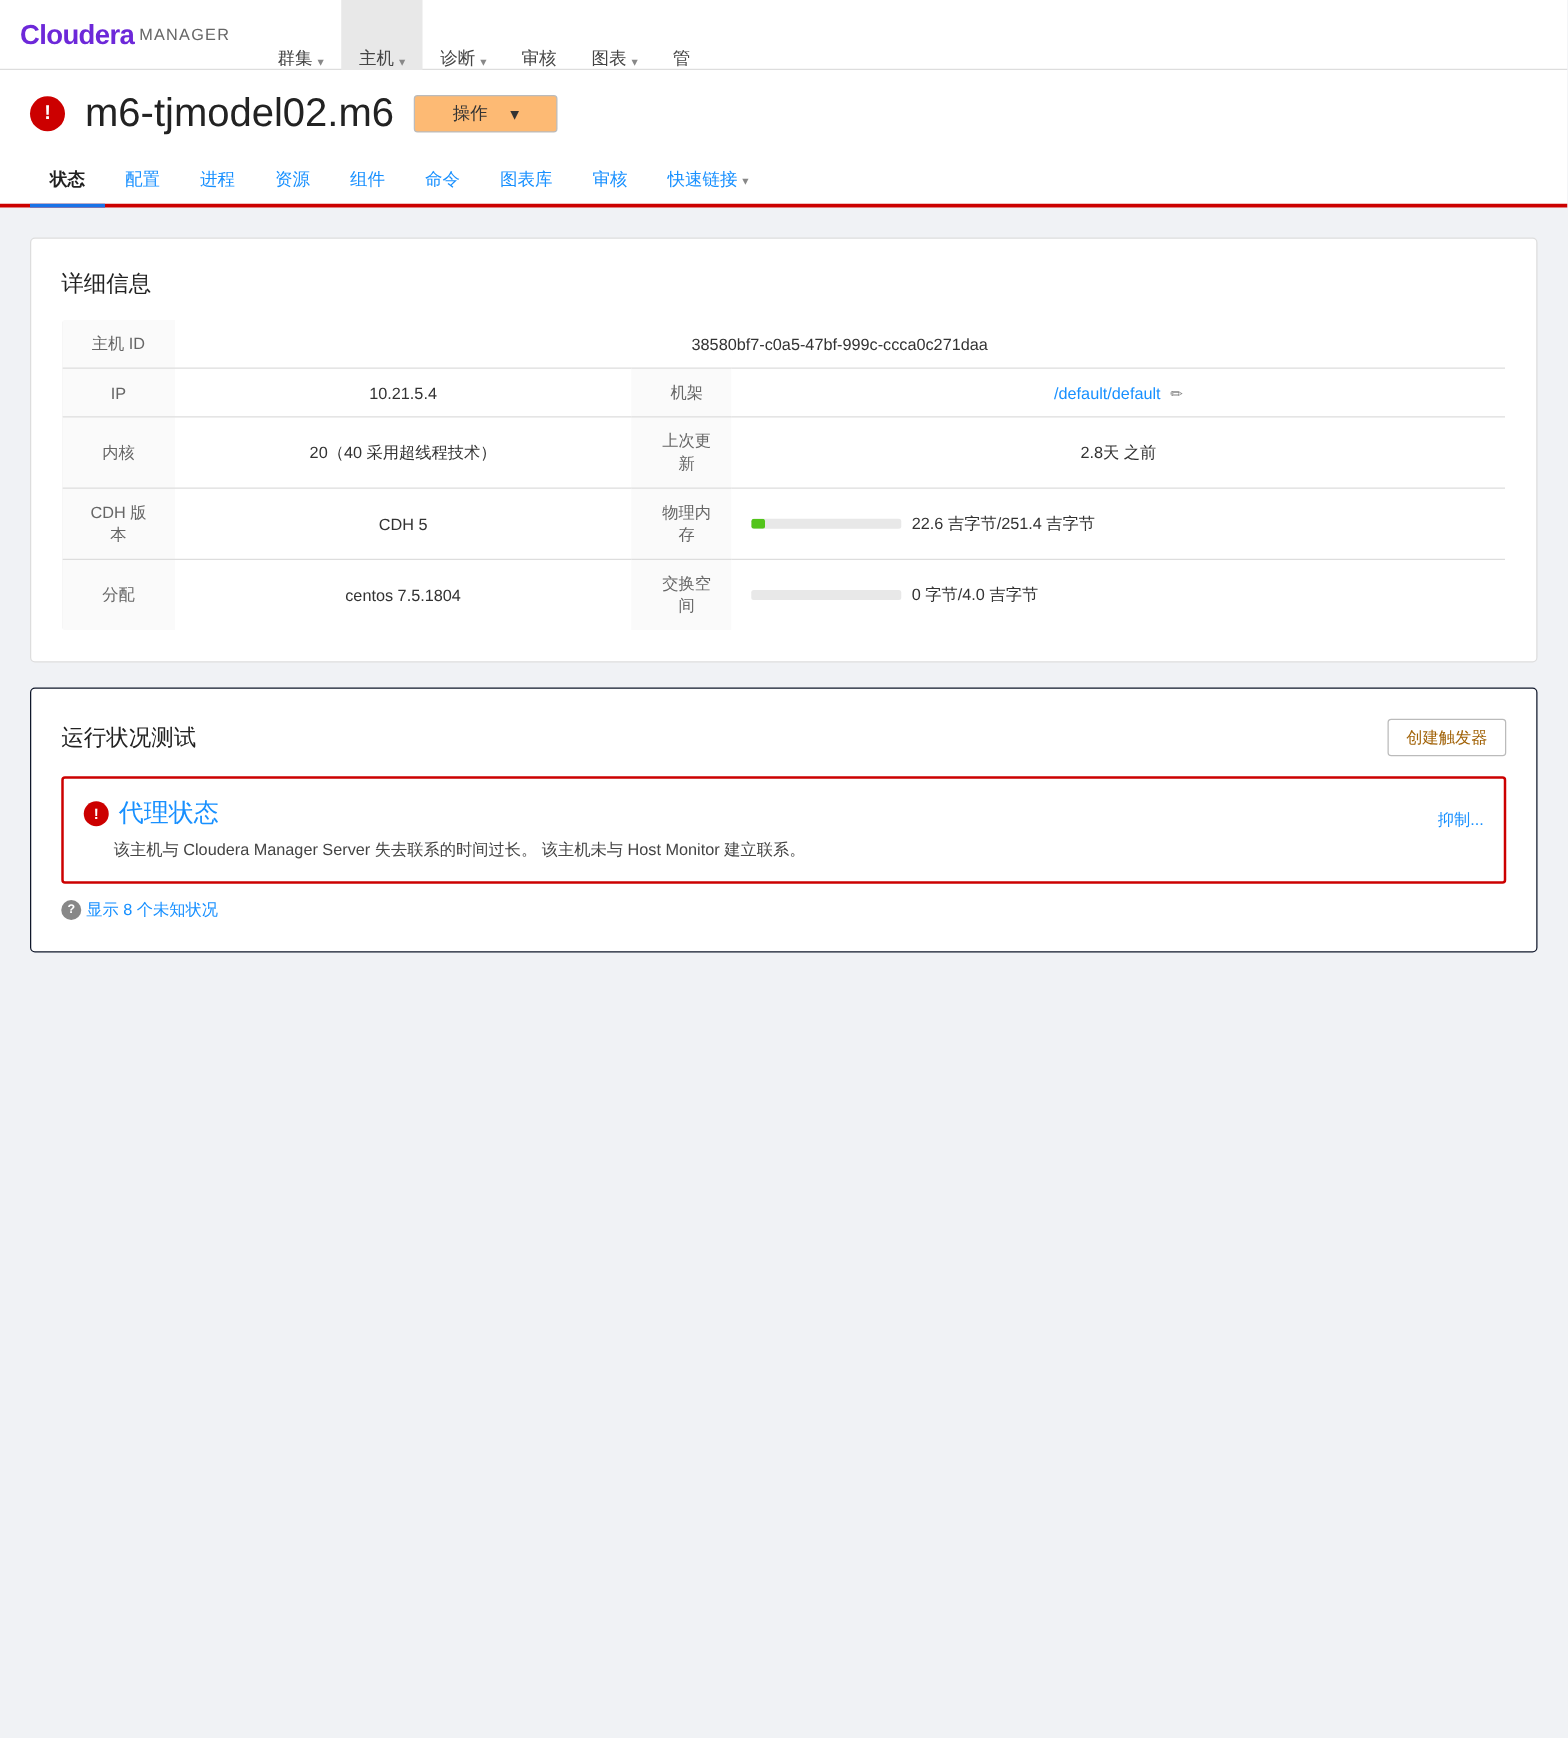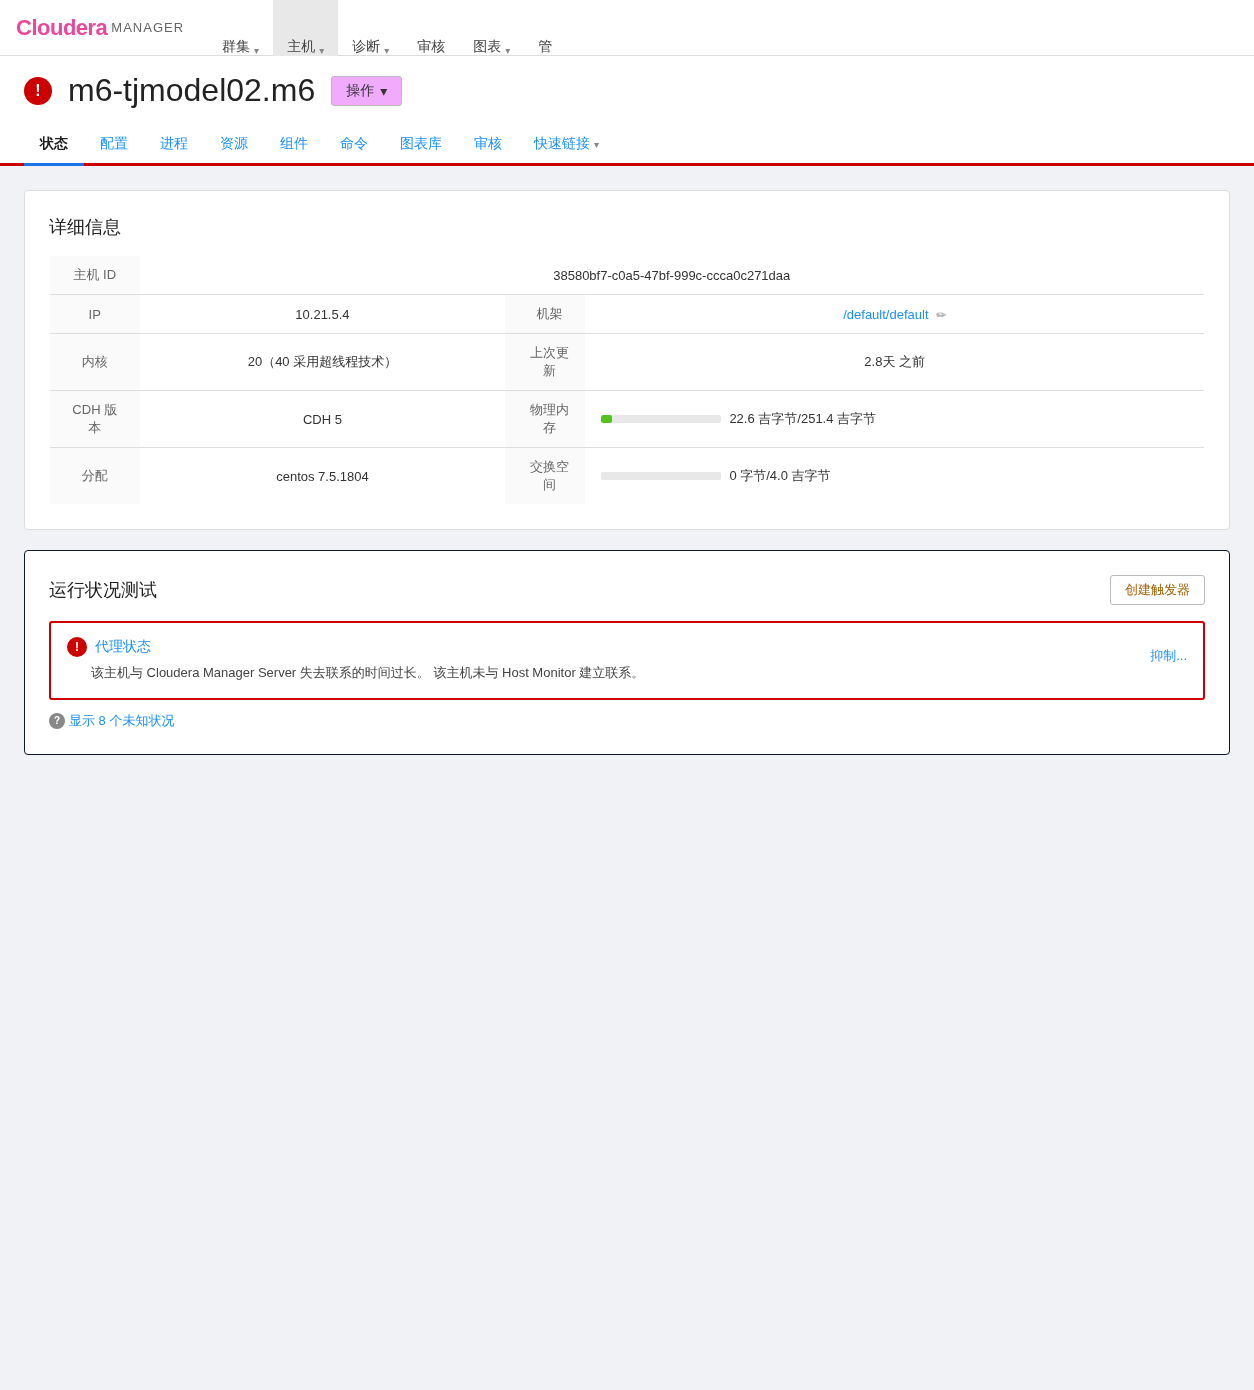--- a/index.html
+++ b/index.html
@@ -20,21 +20,21 @@
       align-items: center;
       margin-right: 24px;
     }
     .logo-cloudera {
       font-size: 22px;
       font-weight: 700;
       color: #f96702;
       letter-spacing: -0.5px;
     }
     .logo-cloudera span.cloud-blue {
-      color: #ec4899;
+      color: #6d28d9;
     }
     .logo-manager {
       font-size: 13px;
       color: #666;
       text-transform: uppercase;
       letter-spacing: 1px;
       margin-left: 4px;
       font-weight: 400;
     }
     .nav-item {
@@ -79,29 +79,29 @@
       font-weight: 700;
       flex-shrink: 0;
     }
     .page-title-text {
       font-size: 32px;
       font-weight: 400;
       color: #222;
     }
     .ops-button {
       border: 1px solid #bbb;
-      background: #f0abfc;
-      padding: 5px 14px;
+      background: #fdba74;
+      padding: 5px 30px;
       border-radius: 3px;
       cursor: pointer;
       font-size: 14px;
       color: #333;
       display: flex;
       align-items: center;
-      gap: 6px;
+      gap: 18px;
     }
 
     
     .tabs-row {
       display: flex;
       align-items: center;
       gap: 0;
       margin-top: 4px;
     }
     .tab-item {
@@ -251,21 +251,21 @@
       position: relative;
     }
     .health-alert-title {
       display: flex;
       align-items: center;
       gap: 8px;
       margin-bottom: 6px;
     }
     .health-alert-name {
       color: #1890ff;
-      font-size: 14px;
+      font-size: 20px;
       font-weight: 500;
     }
     .health-alert-suppress {
       position: absolute;
       right: 16px;
       top: 24px;
       color: #1890ff;
       font-size: 13px;
       cursor: pointer;
     }

